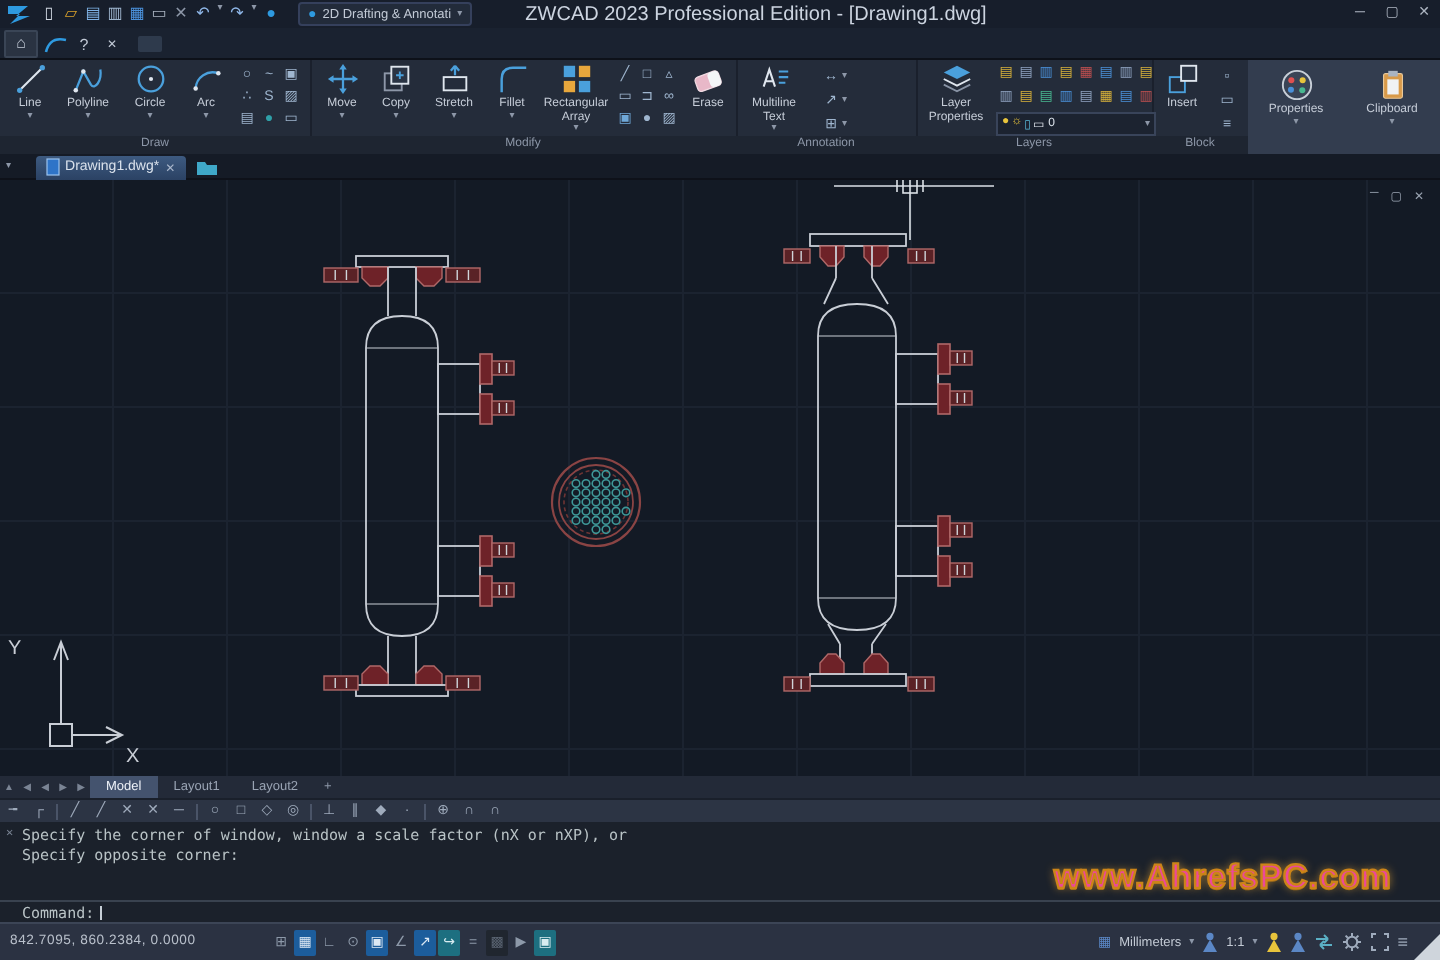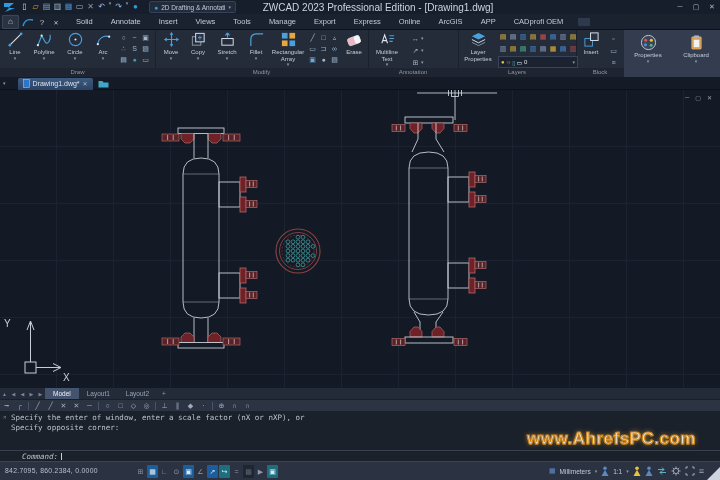--- a/index.html
+++ b/index.html
@@ -62,35 +62,35 @@
   
   #osnapbar{top:399px;left:0;right:0;height:12px;background:#2c3444;display:flex;align-items:center;
             border-top:1px solid #1a202b;border-bottom:1px solid #12161e;}
   .os-ic{width:13px;text-align:center;font-size:7px;color:#9fabbc;line-height:12px;}
   .os-sep{width:1px;height:8px;background:#4a5468;margin:0 2px;}
   
   #command{top:411px;left:0;right:0;height:50px;background:#1b212b;font-family:"DejaVu Sans Mono",monospace;}
   #cmd-close{position:absolute;left:3px;top:2px;font-size:6px;color:#7a8494;}
   #cmd-history{position:absolute;left:11px;top:2px;right:4px;font-size:7.5px;line-height:10px;color:#b9c3c6;white-space:pre;}
   #cmd-promptrow{position:absolute;left:0;right:0;bottom:0;height:10px;border-top:1px solid #39424f;
-                 display:flex;align-items:center;font-size:7.5px;color:#b9c3c6;padding-left:22px;font-style:italic;}
+                 display:flex;align-items:center;font-size:7.5px;color:#b9c3c6;padding-left:11px;}
   #caret{width:1px;height:7px;background:#c6ced6;margin-left:3px;animation:blink 1s steps(1) infinite;}
   @keyframes blink{50%{opacity:0;}}
   
   #statusbar{top:461px;left:0;right:0;height:19px;background:#2b3242;border-top:1px solid #3c4556;box-sizing:border-box;}
   #coords{position:absolute;left:5px;top:0;line-height:18px;font-size:6.8px;color:#b9c0cb;letter-spacing:.3px;}
   #toggles{position:absolute;left:135px;top:3px;display:flex;gap:1px;}
   .tg{width:11px;height:13px;border-radius:1px;font-size:7px;line-height:13px;text-align:center;color:#8d99a9;}
   .tg.on{background:#1c5d9c;color:#dce8f4;}
   .tg.on-teal{background:#1d6f80;color:#d8ecf0;}
   .tg.off-dark{background:#20262f;color:#5a6472;}
   #sb-right{position:absolute;right:16px;top:0;height:18px;display:flex;align-items:center;gap:4px;font-size:6.5px;color:#c3cad4;}
   #grip{position:absolute;right:0;bottom:0;width:0;height:0;border-left:13px solid transparent;border-bottom:13px solid #cfd5dc;}
   
-  #watermark{top:429px;left:527px;font-size:17px;font-weight:bold;letter-spacing:.5px;color:#e5e5e5;
+  #watermark{top:429px;left:527px;font-size:17px;font-weight:bold;letter-spacing:.5px;color:#ec4899;
              -webkit-text-stroke:1.2px #cc8418;z-index:50;
              text-shadow:0 0 5px rgba(240,170,50,.85),0 1px 0 #8a5a12;white-space:nowrap;}
 </style>
 </head>
 <body>
 
 <div id="app">
 
   <div id="titlebar" class="abs">
     <svg id="logo" viewBox="0 0 13 11">
@@ -123,34 +123,20 @@
       </span>
   </div>
 
   <div id="menubar" class="abs">
     <span class="mb-ic">⌂</span>
     <svg width="14" height="12" style="margin-left:2px;">
       <path d="M2,10 Q4,2 12,4" stroke="#2e9ae0" fill="none" stroke-width="1.3"></path>
     </svg>
     <span class="mb-sym">?</span>
     <span class="mb-sym" style="font-size:6px;">✕</span>
-    <span id="menutabs" style="display:flex;margin-left:4px;">
-        <span class="menu-tab">Solid</span>
-        <span class="menu-tab">Annotate</span>
-        <span class="menu-tab">Insert</span>
-        <span class="menu-tab">Views</span>
-        <span class="menu-tab">Tools</span>
-        <span class="menu-tab">Manage</span>
-        <span class="menu-tab">Export</span>
-        <span class="menu-tab">Express</span>
-        <span class="menu-tab">Online</span>
-        <span class="menu-tab">ArcGIS</span>
-        <span class="menu-tab">APP</span>
-        <span class="menu-tab">CADprofi OEM</span>
-      </span>
     <span id="panel-cam"></span>
   </div>
 
   <div id="ribbon" class="abs">
 
     <div class="panel" style="left:0;width:155px;">
       <div class="bigbtn" style="left:2px;width:26px;">
         <svg viewBox="0 0 18 18">
             <line x1="3" y1="15" x2="15" y2="3" stroke="#dfe6ee" stroke-width="1.1"></line>
             <circle cx="3" cy="15" r="1.4" fill="#4aa0dc"></circle>
@@ -584,21 +570,21 @@
       <span class="os-ic">◆</span>
       <span class="os-ic">·</span>
       <span class="os-sep"></span>
       <span class="os-ic">⊕</span>
       <span class="os-ic">∩</span>
       <span class="os-ic">∩</span>
     </div>
 
   <div id="command" class="abs">
     <span id="cmd-close">✕</span>
-    <div id="cmd-history"><div>Specify the enter of window, enter a scale factor (nX or nXP), or</div><div>Specify opposite corner:</div></div>
+    <div id="cmd-history"><div>Specify the corner of window, window a scale factor (nX or nXP), or</div><div>Specify opposite corner:</div></div>
     <div id="cmd-promptrow">
       <span>Command:</span>
       <span id="caret"></span>
     </div>
   </div>
 
   <div id="watermark" class="abs">www.AhrefsPC.com</div>
 
   <div id="statusbar" class="abs">
     <span id="coords">842.7095, 860.2384, 0.0000</span>

